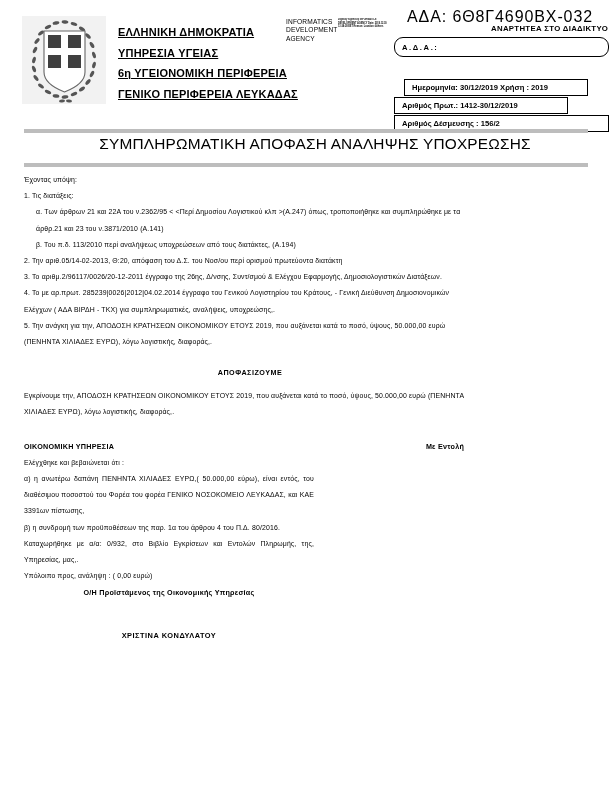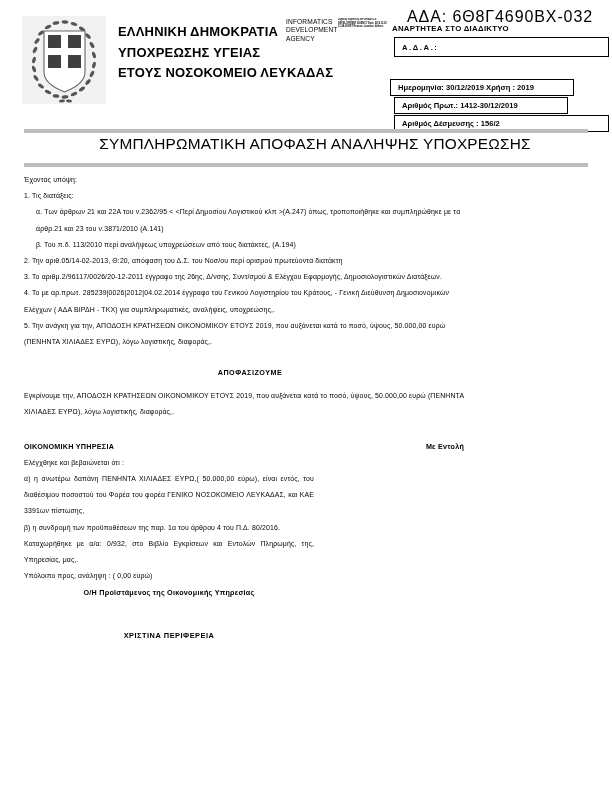--- a/index.html
+++ b/index.html
@@ -41,25 +41,26 @@
   }
   .emblem svg { display: block; }
 
   .org-block {
     position: absolute;
     left: 118px;
     top: 22px;
     width: 170px;
   }
   .org-line {
-    font-size: 13px;
+    font-size: 11px;
     font-weight: bold;
     letter-spacing: 0.2px;
     line-height: 20.5px;
     white-space: nowrap;
+    text-decoration: underline;
   }
 
   .ida-stamp {
     position: absolute;
     left: 286px;
     top: 18px;
     width: 108px;
     display: flex;
     align-items: flex-start;
   }
@@ -89,41 +90,41 @@
     text-align: center;
     font-size: 16px;
     letter-spacing: 0.9px;
     white-space: nowrap;
   }
   .anartitea {
     position: absolute;
     left: 392px;
     top: 24px;
     width: 216px;
-    text-align: left;
+    text-align: right;
     font-size: 7.8px;
     font-weight: bold;
     letter-spacing: 0.3px;
     white-space: nowrap;
   }
 
   .box {
     position: absolute;
     border: 1.1px solid #000;
     box-sizing: border-box;
     display: flex;
     align-items: center;
     padding-left: 7px;
     font-size: 7.6px;
     font-weight: bold;
     white-space: nowrap;
     background: #fff;
   }
-  .box-ada      { left: 394px; top: 37px;  width: 215px; height: 20px; letter-spacing: 1.6px; }
-  .box-date     { left: 390px; top: 79px;  width: 184px; height: 17px; }
+  .box-ada      { left: 394px; top: 37px;  width: 215px; height: 20px; letter-spacing: 1.6px; border-radius: 9px; }
+  .box-date     { left: 404px; top: 79px;  width: 184px; height: 17px; }
   .box-protocol { left: 394px; top: 97px;  width: 174px; height: 17px; }
   .box-commit   { left: 394px; top: 115px; width: 215px; height: 17px; }
 
   
   .rule {
     position: absolute;
     left: 24px;
     width: 564px;
     height: 4px;
     background: #bdbdbd;
@@ -267,22 +268,23 @@
           <rect x="26" y="19" width="13" height="13"></rect>
           <rect x="46" y="19" width="13" height="13"></rect>
           <rect x="26" y="39" width="13" height="13"></rect>
           <rect x="46" y="39" width="13" height="13"></rect>
         </g>
       </svg>
     </div>
 
     <div class="org-block">
       <div class="org-line">ΕΛΛΗΝΙΚΗ ΔΗΜΟΚΡΑΤΙΑ</div>
-      <div class="org-line">ΥΠΟΧΡΕΩΣΗΣ ΥΓΕΙΑΣ</div>
-      <div class="org-line">ΕΤΟΥΣ ΝΟΣΟΚΟΜΕΙΟ ΛΕΥΚΑΔΑΣ</div>
+      <div class="org-line">ΥΠΗΡΕΣΙΑ ΥΓΕΙΑΣ</div>
+      <div class="org-line">6η ΥΓΕΙΟΝΟΜΙΚΗ ΠΕΡΙΦΕΡΕΙΑ</div>
+      <div class="org-line">ΓΕΝΙΚΟ ΠΕΡΙΦΕΡΕΙΑ ΛΕΥΚΑΔΑΣ</div>
     </div>
 
     <div class="ida-stamp">
       <div class="ida-label">INFORMATICS DEVELOPMENT AGENCY</div>
       <div class="ida-sig">Digitally signed by INFORMATICS DEVELOPMENT AGENCY Date: 2019.12.30 13:34:28 EET Reason: Location: Athens</div>
     </div>
 
     <div class="ada-line">ΑΔΑ: 6Θ8Γ4690ΒΧ-032</div>
     <div class="anartitea">ΑΝΑΡΤΗΤΕΑ ΣΤΟ ΔΙΑΔΙΚΤΥΟ</div>
 
@@ -318,21 +320,21 @@
 
       <div class="col-left">
         <div class="head-bold">ΟΙΚΟΝΟΜΙΚΗ ΥΠΗΡΕΣΙΑ</div>
         <div class="col-text">Ελέγχθηκε και βεβαιώνεται ότι :</div>
         <div class="col-text justify">α) η ανωτέρω δαπάνη ΠΕΝΗΝΤΑ ΧΙΛΙΑΔΕΣ ΕΥΡΩ,( 50.000,00 εύρω), είναι εντός, του διαθέσιμου ποσοστού του Φορέα    του φορέα ΓΕΝΙΚΟ ΝΟΣΟΚΟΜΕΙΟ ΛΕΥΚΑΔΑΣ, και ΚΑΕ 3391ων πίστωσης,</div>
         <div class="col-text justify">β) η συνδρομή των προϋποθέσεων της παρ. 1α του άρθρου 4 του Π.Δ. 80/2016.</div>
         <div class="col-text justify">Καταχωρήθηκε  με  α/α:  0/932,  στο  Βιβλίο  Εγκρίσεων  και  Εντολών Πληρωμής, της, Υπηρεσίας, μας,.</div>
         <div class="col-text">Υπόλοιπο προς, ανάληψη :  ( 0,00 ευρώ)</div>
         <div class="signer-role">Ο/Η Προϊστάμενος της Οικονομικής Υπηρεσίας</div>
         <div style="height:34px;"></div>
-        <div class="signer-name">ΧΡΙΣΤΙΝΑ ΠΕΡΙΦΕΡΕΙΑ</div>
+        <div class="signer-name">ΧΡΙΣΤΙΝΑ ΚΟΝΔΥΛΑΤΟΥ</div>
       </div>
 
       <div class="col-right">
         <div class="head-bold" style="text-align:center;">Με Εντολή</div>
       </div>
 
     </div>
   </div>
 
 </div>

